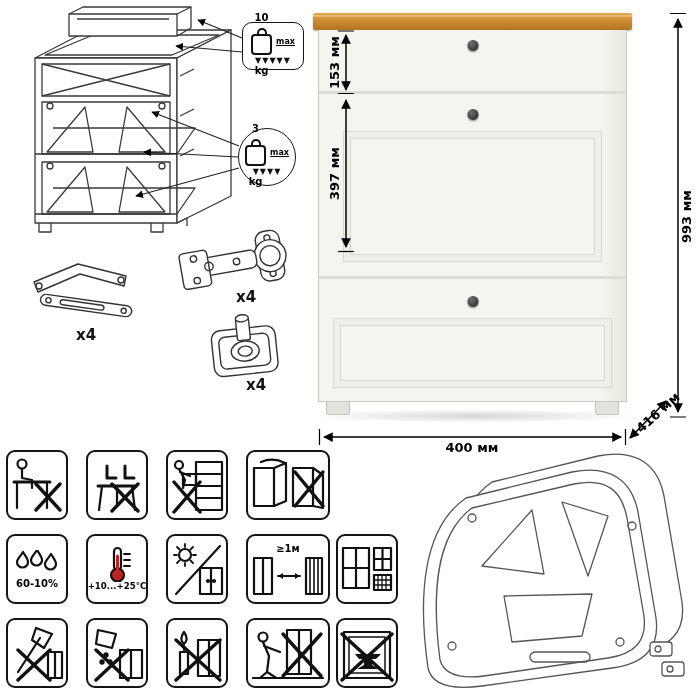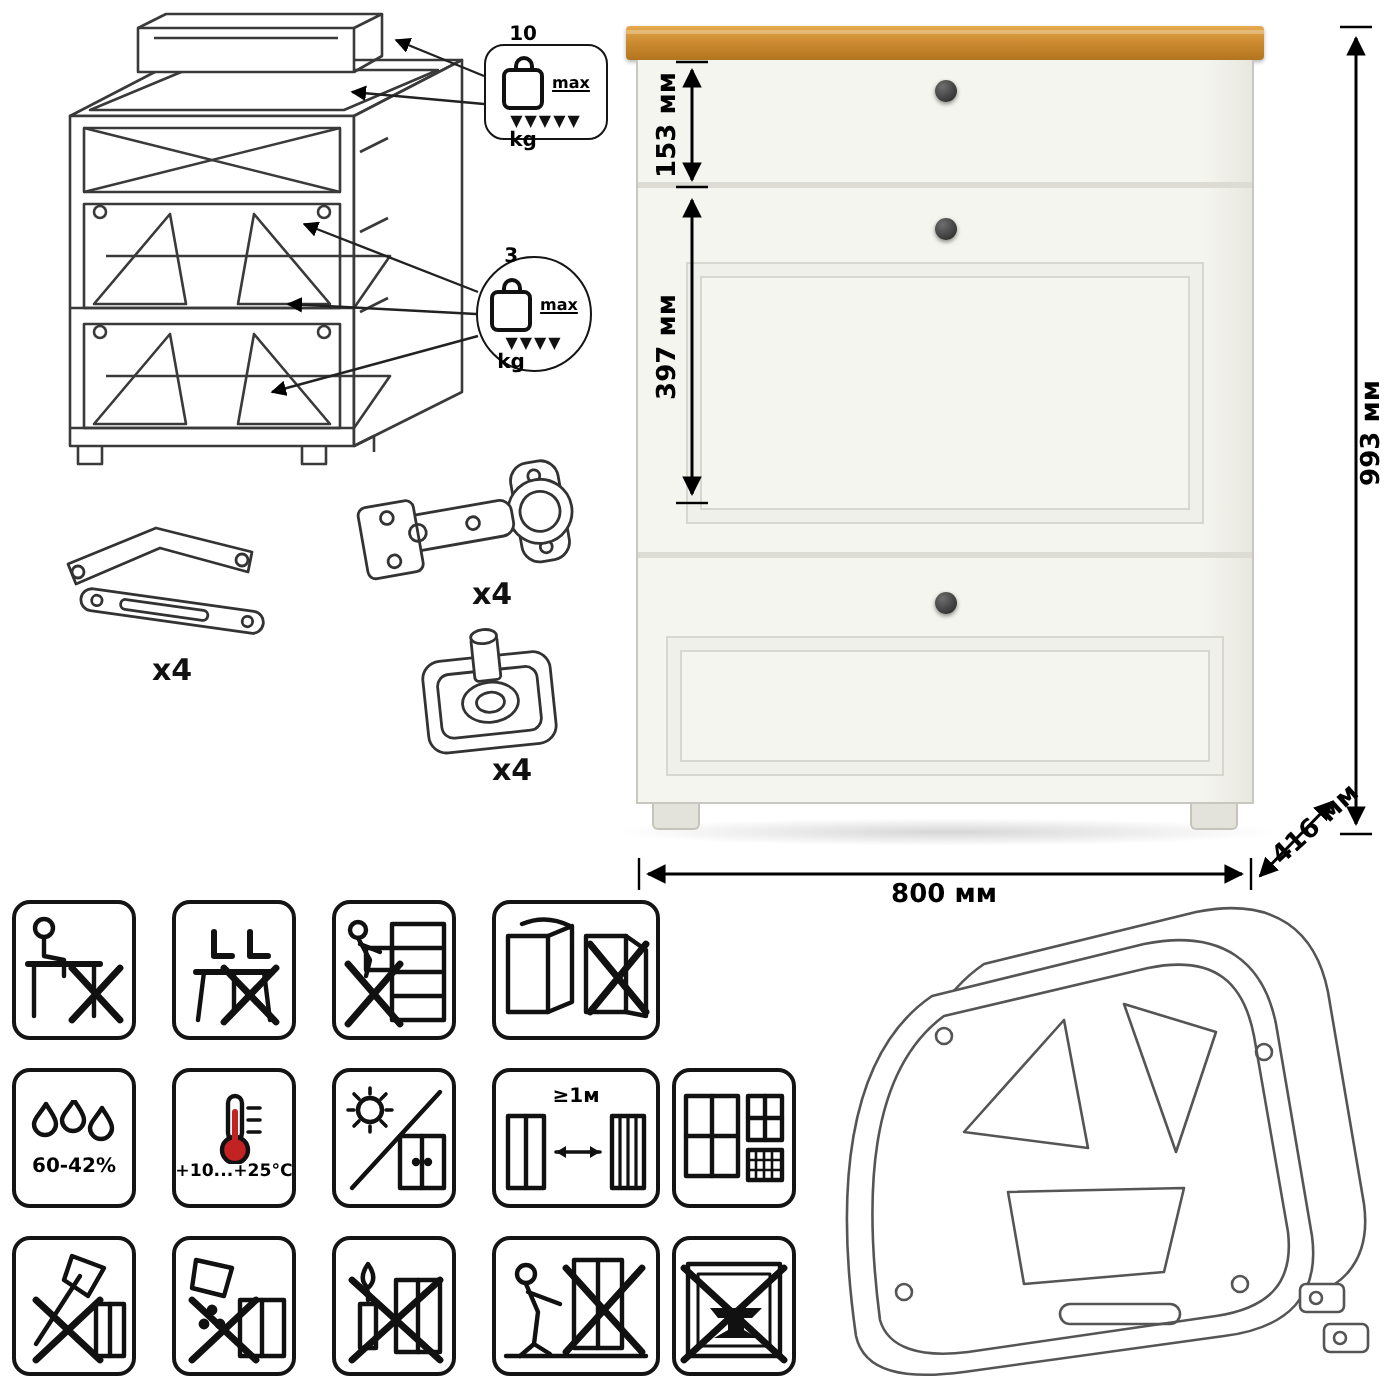--- a/index.html
+++ b/index.html
@@ -209,21 +209,21 @@
       <line x1="242" y1="52" x2="176" y2="46" marker-end="url(#ah)"></line>
       <line x1="239" y1="146" x2="152" y2="112" marker-end="url(#ah)"></line>
       <line x1="238" y1="157" x2="144" y2="152" marker-end="url(#ah)"></line>
       <line x1="239" y1="168" x2="136" y2="196" marker-end="url(#ah)"></line>
     </g>
   </svg>
 
   <div class="dim rot" style="left:306px;top:55px;width:56px;">153 мм</div>
   <div class="dim rot" style="left:306px;top:166px;width:56px;">397 мм</div>
   <div class="dim rot" style="left:658px;top:209px;width:56px;">993 мм</div>
-  <div class="dim" style="left:430px;top:440px;width:84px;">800 мм</div>
+  <div class="dim" style="left:430px;top:440px;width:84px;">400 мм</div>
   <div class="dim" style="left:616px;top:405px;width:84px;transform:rotate(-42deg);">416 мм</div>
 
   <div class="cell" style="left:6px;top:450px;">
     <svg width="54" height="58" viewBox="0 0 54 58" class="ico">
       <path d="M4 26 H40" stroke-width="3"></path>
       <path d="M7 26 V52 M37 26 V52"></path>
       <circle cx="12" cy="8" r="4.5"></circle>
       <path d="M12 13 L12 22 L22 24 L22 32"></path>
       <path class="x" d="M26 28 L50 54 M50 28 L26 54"></path>
     </svg>
@@ -256,21 +256,21 @@
       <path class="x" d="M46 16 L74 50 M74 16 L46 50"></path>
     </svg>
   </div>
 
   <div class="cell" style="left:6px;top:534px;">
     <svg width="44" height="28" viewBox="0 0 44 28" class="ico">
       <path d="M8 2 C11 7 13 9 13 12 A5.5 5.5 0 1 1 2 12 C2 9 5 7 8 2 Z"></path>
       <path d="M22 0 C25 5 27 7 27 10 A5.5 5.5 0 1 1 16 10 C16 7 19 5 22 0 Z"></path>
       <path d="M36 4 C39 9 41 11 41 14 A5.5 5.5 0 1 1 30 14 C30 11 33 9 36 4 Z"></path>
     </svg>
-    <div class="lbl">60-42%</div>
+    <div class="lbl">60-10%</div>
   </div>
   <div class="cell" style="left:86px;top:534px;">
     <svg width="40" height="36" viewBox="0 0 40 36" class="ico">
       <rect x="17" y="2" width="7" height="22" rx="3.5"></rect>
       <circle cx="20.5" cy="29" r="6.5" fill="#c32222" stroke="#111"></circle>
       <path d="M20.5 10 V24" stroke="#c32222" stroke-width="3"></path>
       <path d="M27 8 h6 M27 14 h6 M27 20 h6" stroke-width="1.8"></path>
     </svg>
     <div class="lbl sm">+10...+25°C</div>
   </div>

